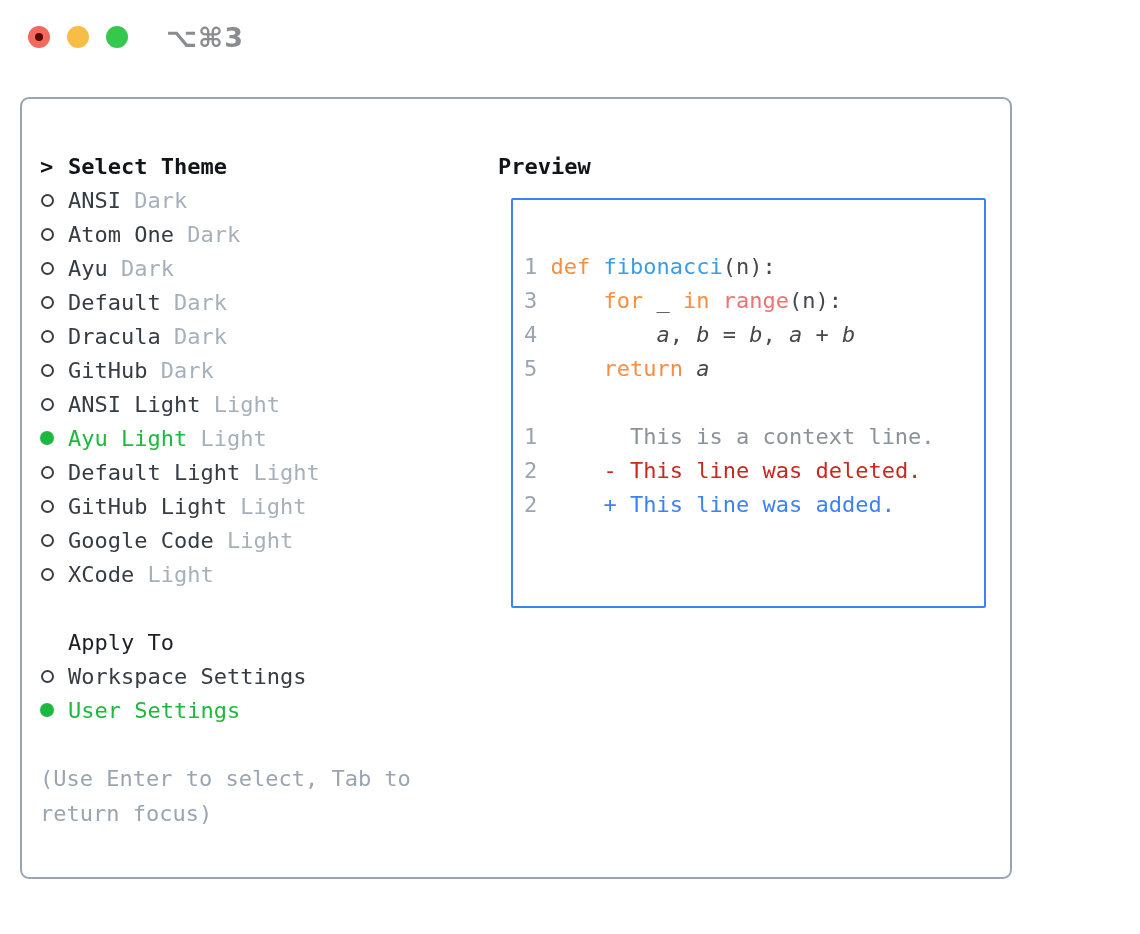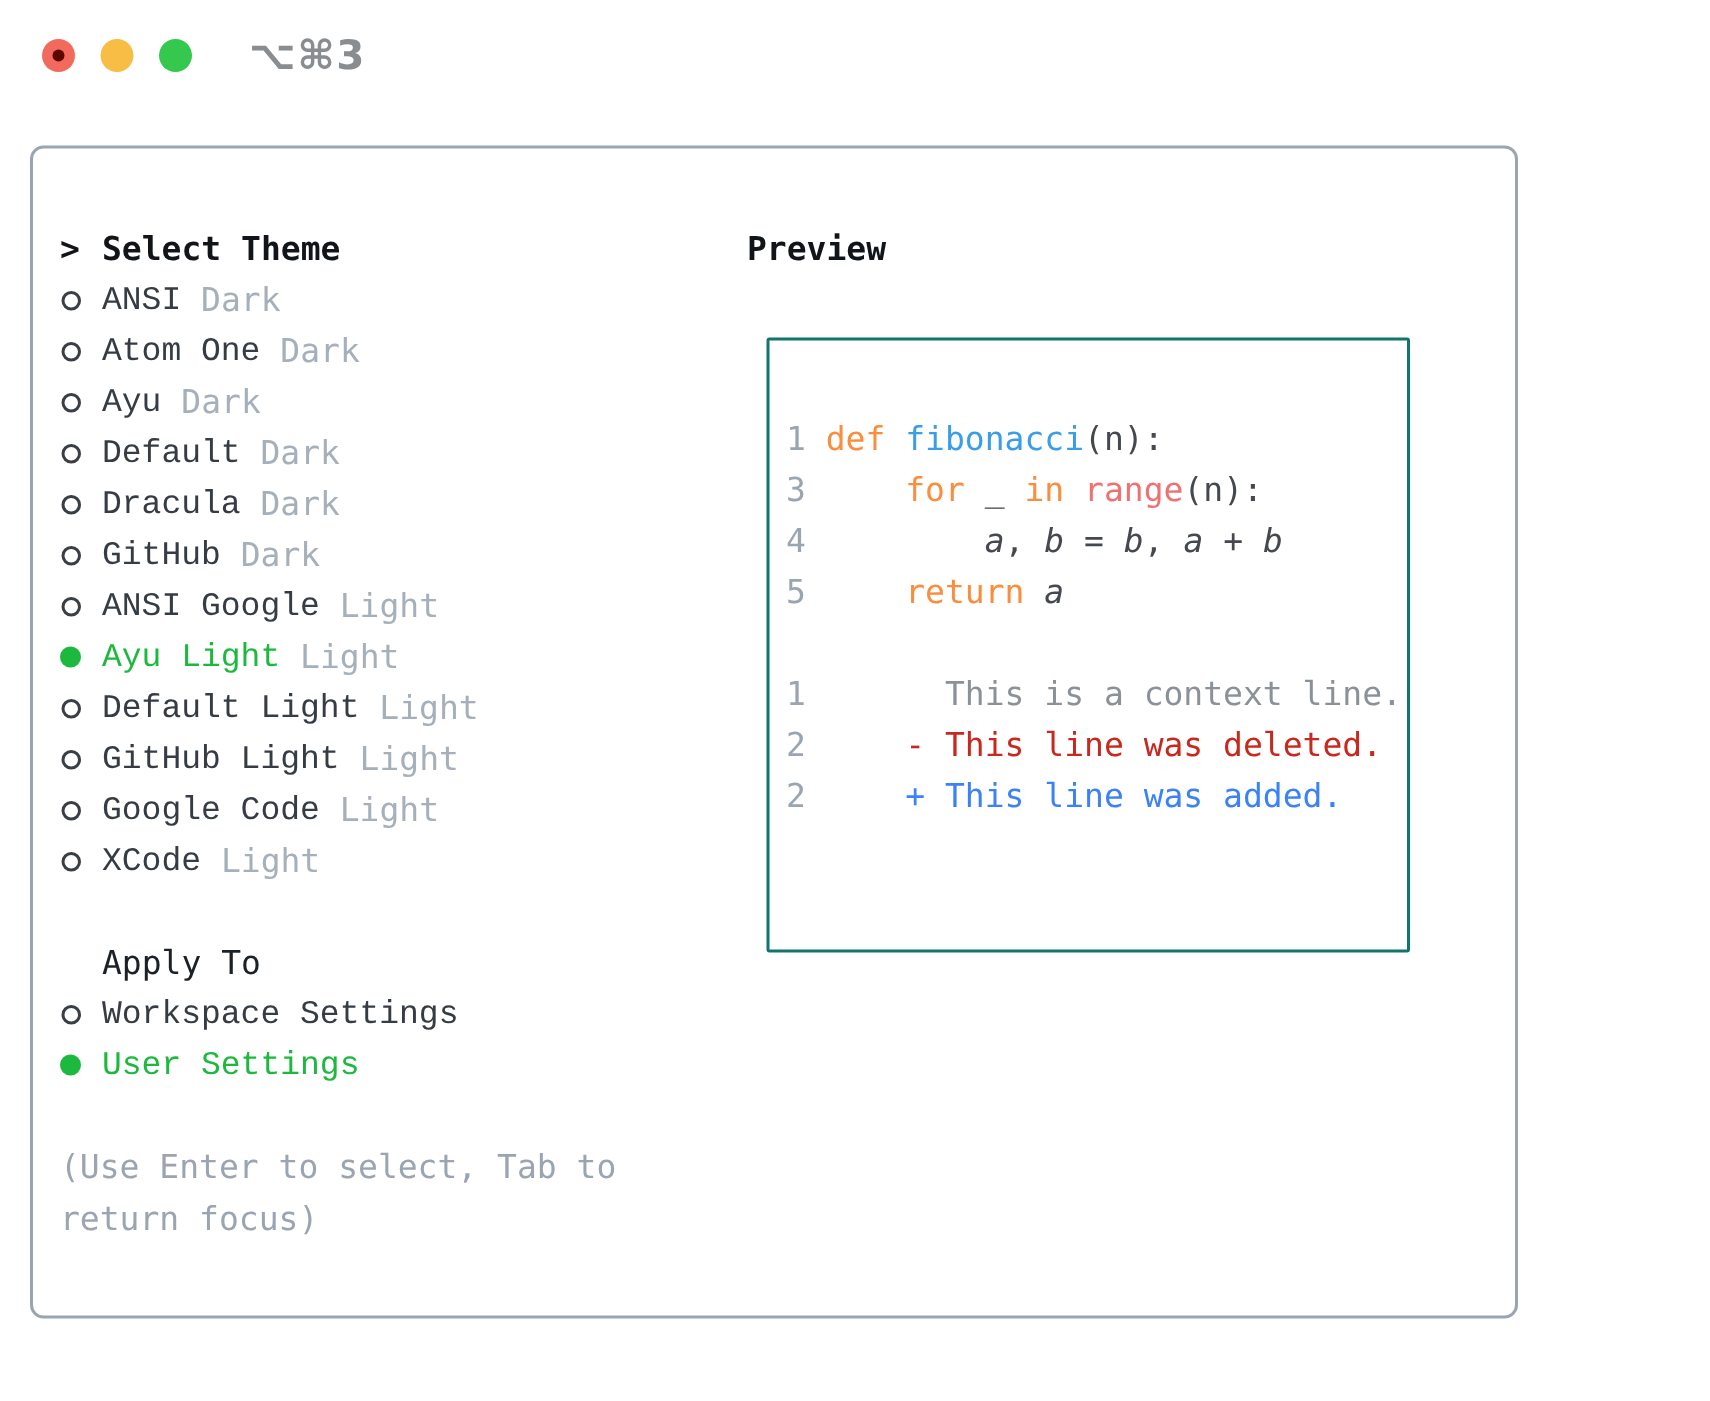--- a/index.html
+++ b/index.html
@@ -35,40 +35,40 @@
   .left-col { position: absolute; left: 18px; top: 50px; width: 440px; }
   .row { height: 34px; display: flex; align-items: center; font-size: 22px; color: #363c44; }
   .row .icn { width: 28px; display: flex; align-items: center; justify-content: flex-start; flex: 0 0 28px; }
   .hdr { font-weight: bold; color: #111418; }
   .hdr .icn { color: #111418; }
   .radio {
     width: 13px; height: 13px; border-radius: 50%;
     border: 2px solid #3a3f45; box-sizing: border-box; margin-left: 1px;
   }
   .radio.sel { border: none; background: #1db93e; width: 14px; height: 14px; margin-left: 0; }
-  .t-name { white-space: pre; font-family: Liberation Mono, monospace; }
+  .t-name { white-space: pre; }
   .t-name.sel { color: #1db93e; }
   .t-variant { white-space: pre; color: #a6b0bb; }
   .subhdr { color: #1c2127; }
   .spacer { height: 34px; }
   .hint {
     margin-top: 0; width: 432px; font-size: 22px; line-height: 35px; color: #9aa5b1;
   }
 
   
   .preview-label {
     position: absolute; left: 476px; top: 50px; height: 34px;
     display: flex; align-items: center;
     font-size: 22px; font-weight: bold; color: #111418;
   }
   .preview-box {
     position: absolute; left: 489px; top: 99px;
-    width: 429px; height: 410px; box-sizing: border-box;
-    border: 2px solid #0f766e; border-radius: 2px;
-    padding: 50px 0 0 11px; overflow: hidden; margin-top: 27px;
+    width: 475px; height: 410px; box-sizing: border-box;
+    border: 2px solid #3b82f6; border-radius: 2px;
+    padding: 50px 0 0 11px; overflow: hidden;
   }
   .code-line { height: 34px; line-height: 34px; font-size: 22px; white-space: pre; }
   .tok-ln   { color: #9aa5b1; }
   .tok-p    { color: #45494f; }
   .tok-kw   { color: #fa8d3e; }
   .tok-fn   { color: #399ee6; }
   .tok-call { color: #f07171; }
   .tok-num  { color: #a37acc; }
   .tok-v    { color: #45494f; font-style: italic; }
   .tok-ctx  { color: #8a9199; }
@@ -131,21 +131,21 @@
           <span class="icn">
             <span class="radio"></span>
           </span>
           <span class="t-name">GitHub</span>
           <span class="t-variant"> Dark</span>
         </div>
         <div class="row">
           <span class="icn">
             <span class="radio"></span>
           </span>
-          <span class="t-name">ANSI Google</span>
+          <span class="t-name">ANSI Light</span>
           <span class="t-variant"> Light</span>
         </div>
         <div class="row">
           <span class="icn">
             <span class="radio sel"></span>
           </span>
           <span class="t-name sel">Ayu Light</span>
           <span class="t-variant"> Light</span>
         </div>
         <div class="row">

